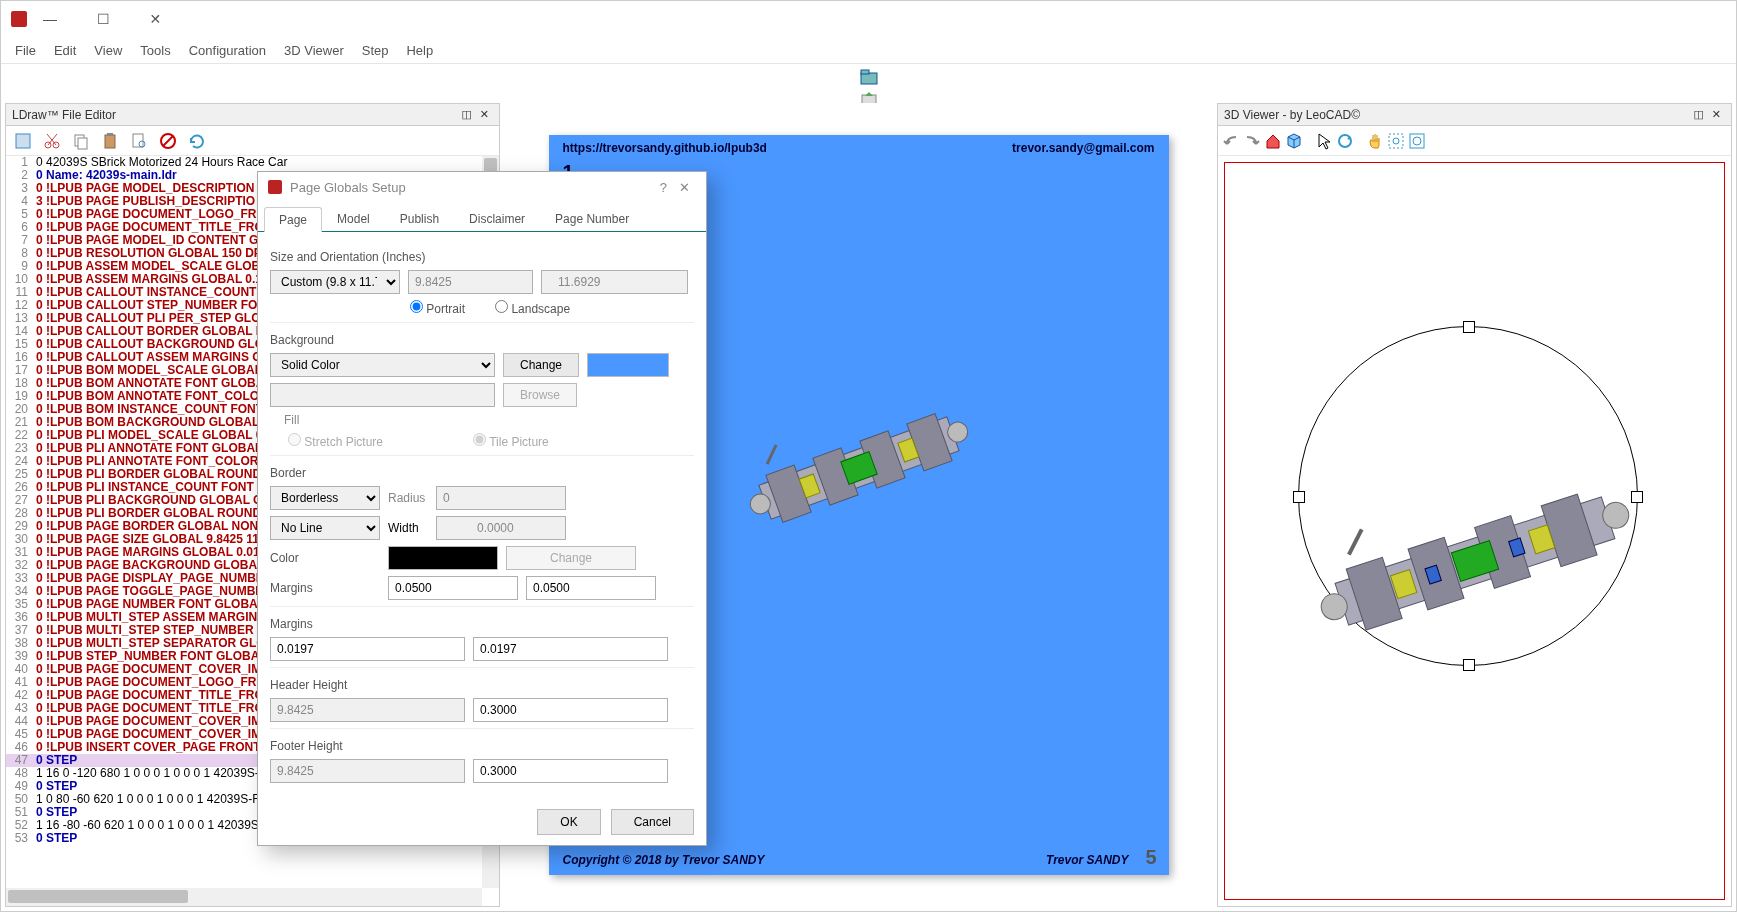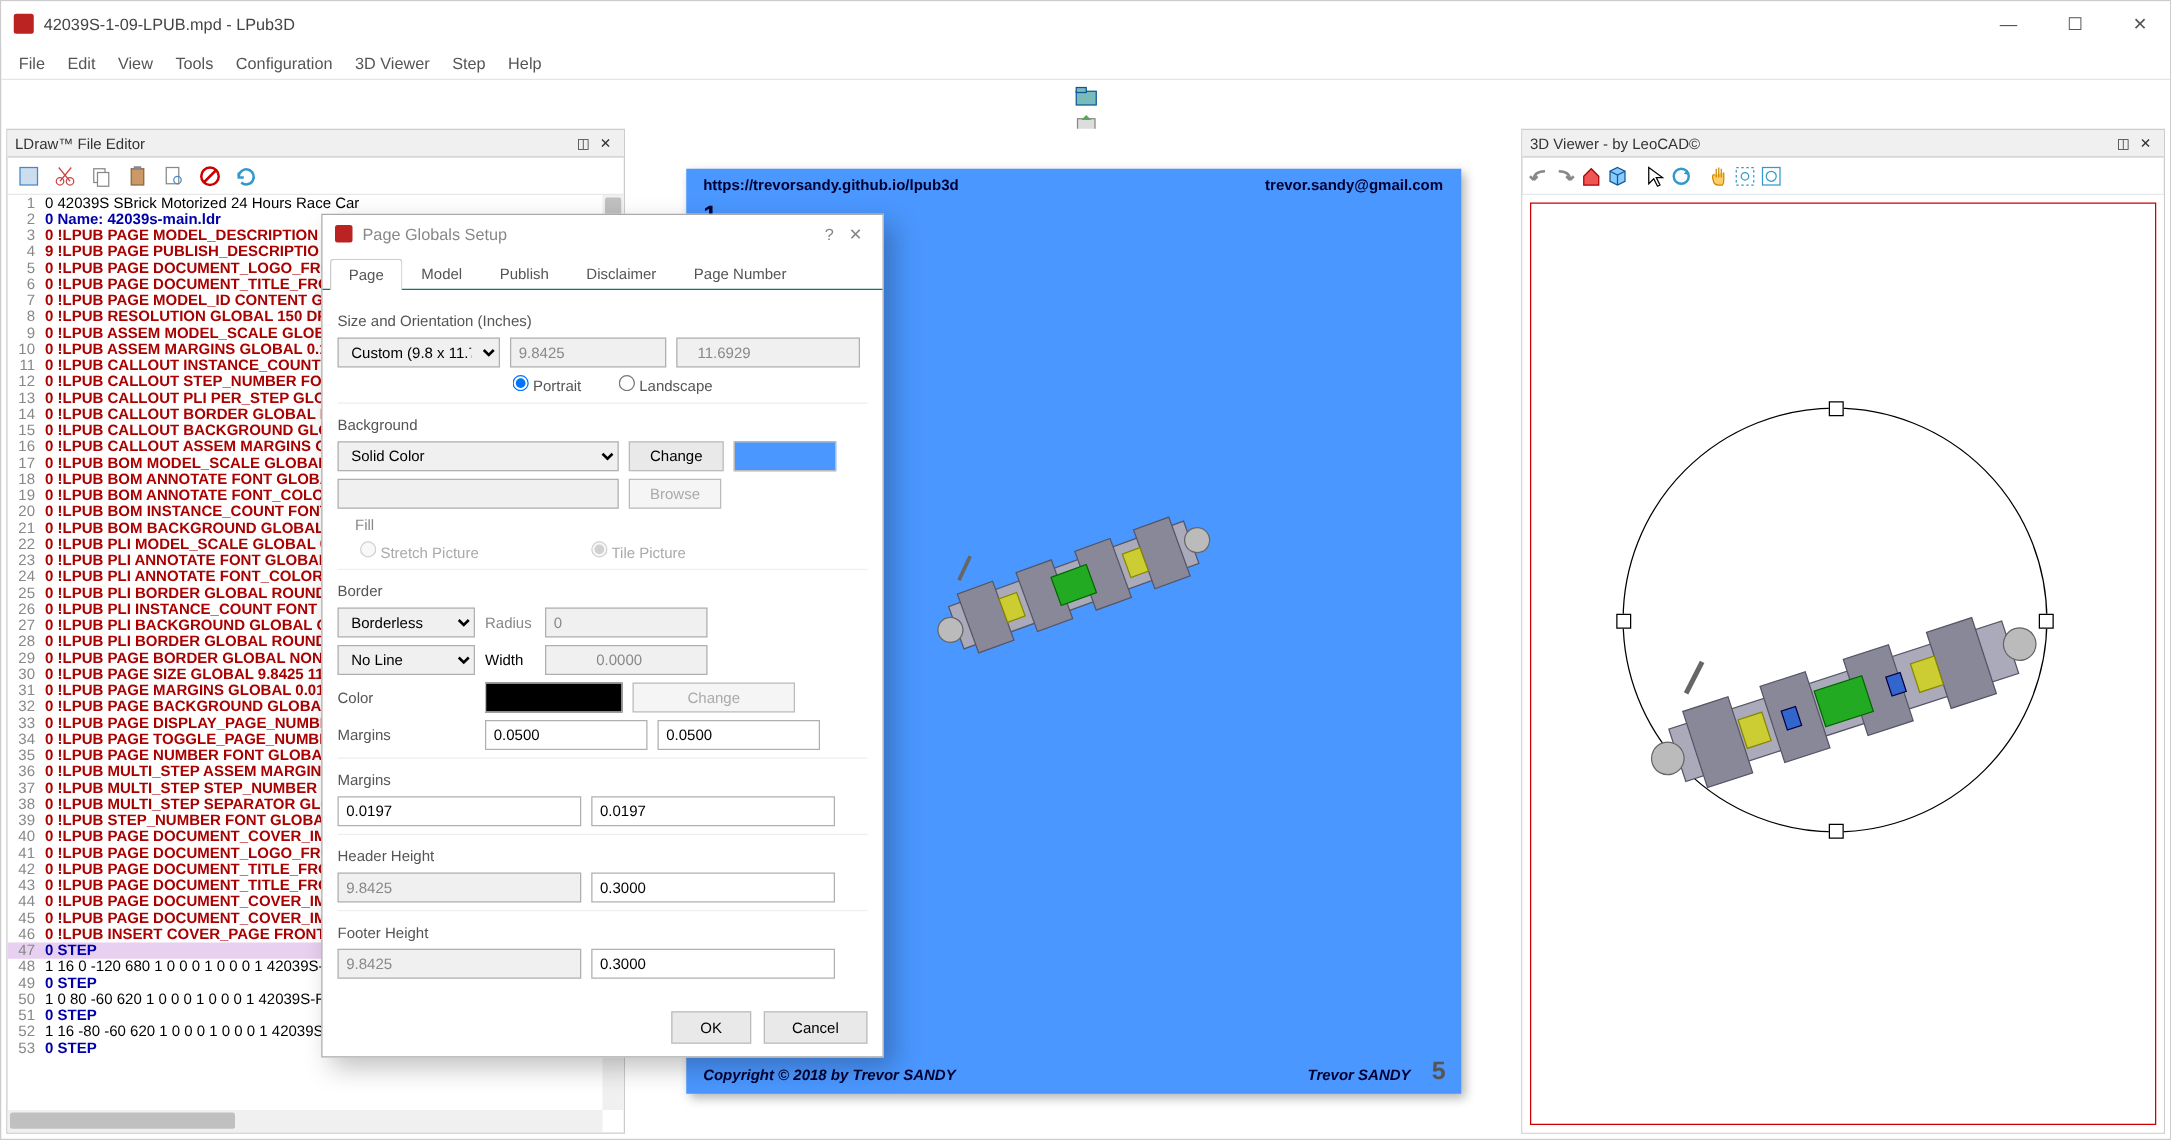--- a/index.html
+++ b/index.html
@@ -79,21 +79,20 @@
 .dialog-footer { display: flex; justify-content: flex-end; gap: 10px; padding: 10px 12px; }
 .dialog-footer .dbtn { height: 26px; padding: 0 22px; background: #e9e9e9; border: 1px solid #bbb; font-size: 12px; }
 
 svg { display: block; }
 </style>
 </head>
 <body>
 
 <div class="titlebar">
   <div class="app-icon"></div>
-  <div class="title">42039S-1-09-LPUB.mpd - LPub3D</div>
   <div class="win-controls">
     <span>—</span>
     <span>☐</span>
     <span>✕</span>
   </div>
 </div>
 
 <div class="menubar">
   <span>File</span>
   <span>Edit</span>
@@ -269,21 +268,21 @@
         <div class="editor-line">
           <span class="lnum">2</span>
           <span class="ltxt blue">0 Name: 42039s-main.ldr</span>
         </div>
         <div class="editor-line">
           <span class="lnum">3</span>
           <span class="ltxt ">0 !LPUB PAGE MODEL_DESCRIPTION C</span>
         </div>
         <div class="editor-line">
           <span class="lnum">4</span>
-          <span class="ltxt ">9 !LPUB PAGE PUBLISH_DESCRIPTIO</span>
+          <span class="ltxt ">3 !LPUB PAGE PUBLISH_DESCRIPTIO</span>
         </div>
         <div class="editor-line">
           <span class="lnum">5</span>
           <span class="ltxt ">0 !LPUB PAGE DOCUMENT_LOGO_FRON</span>
         </div>
         <div class="editor-line">
           <span class="lnum">6</span>
           <span class="ltxt ">0 !LPUB PAGE DOCUMENT_TITLE_FRO</span>
         </div>
         <div class="editor-line">

